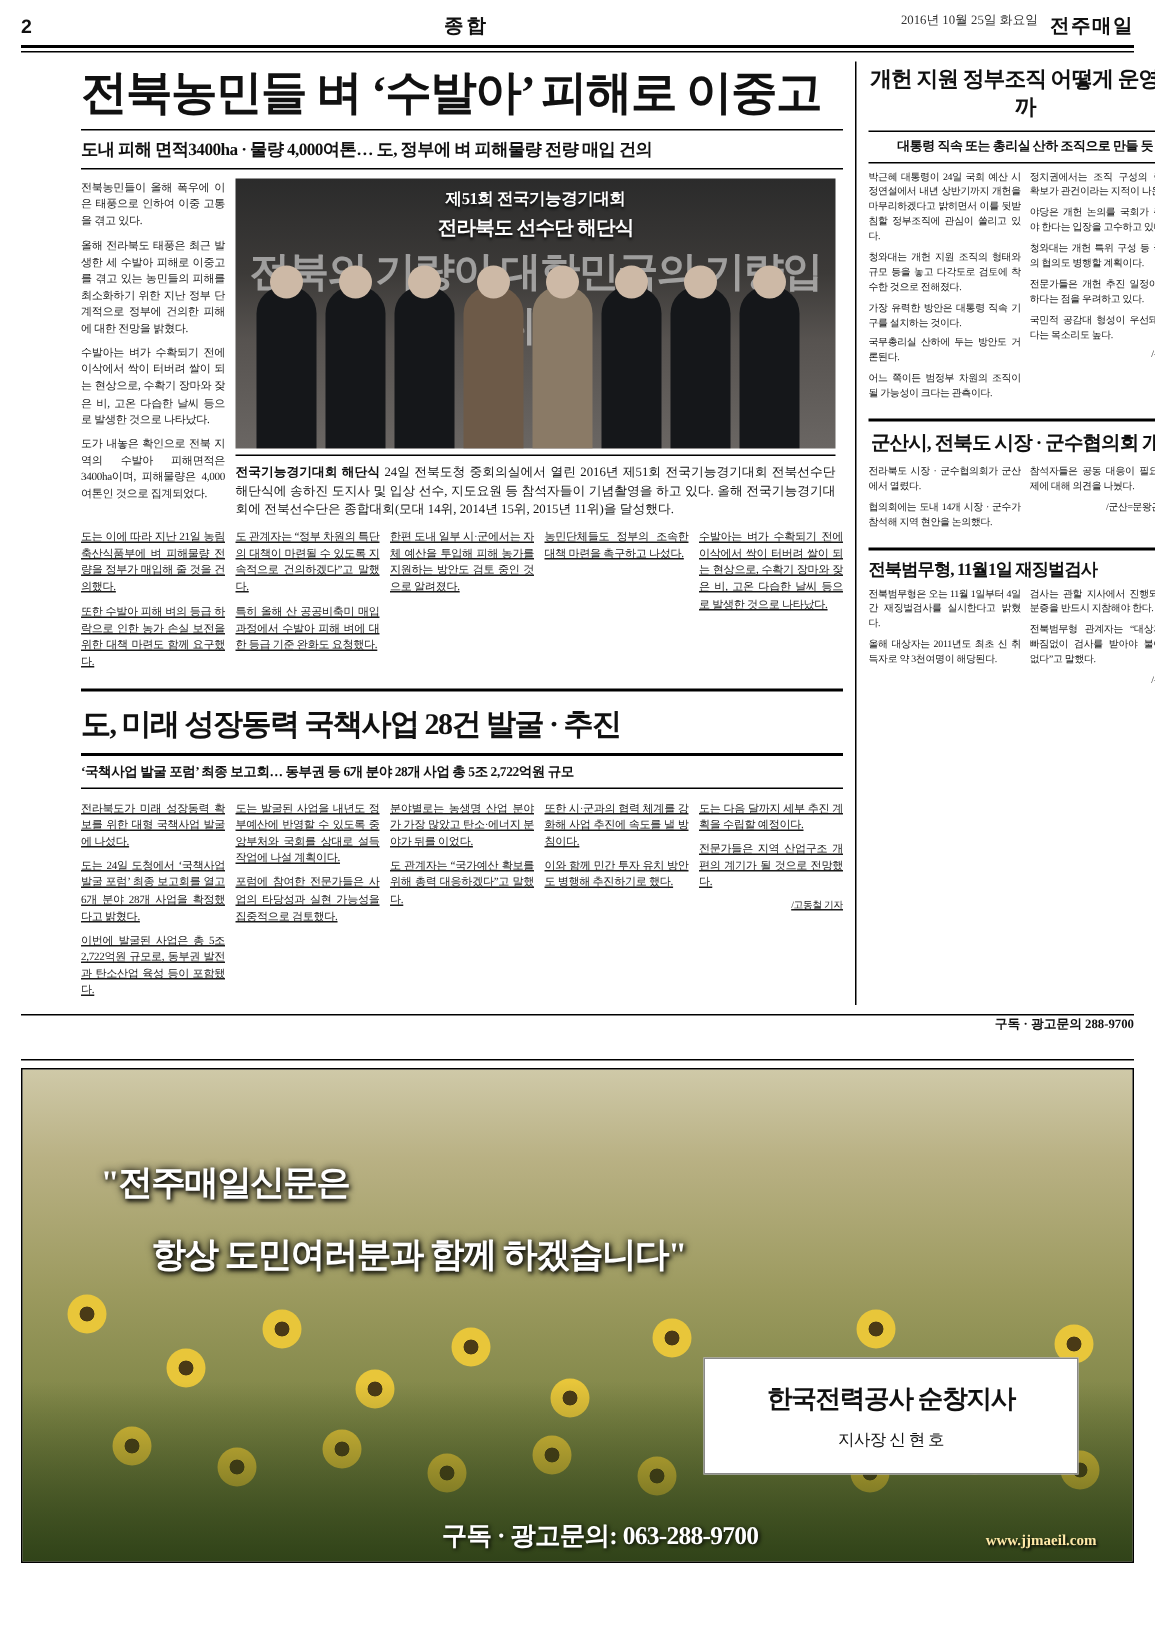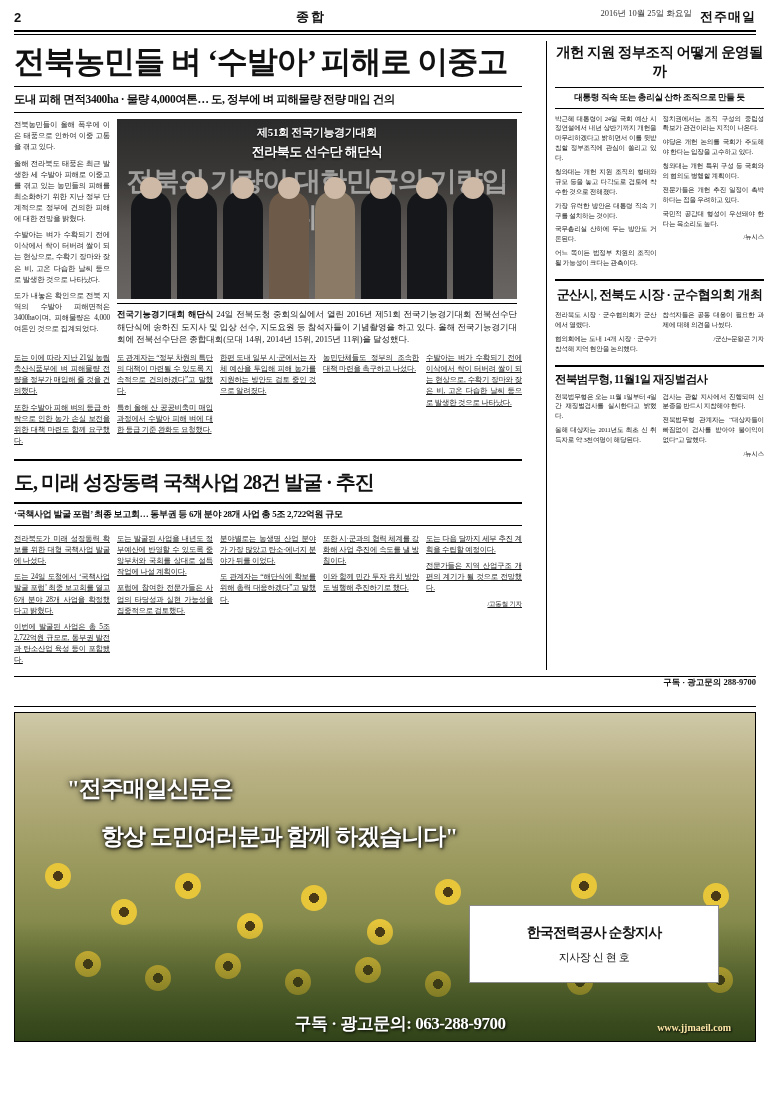--- a/index.html
+++ b/index.html
@@ -21,21 +21,21 @@
   }
   .masthead .pageno { font-size: 13px; font-weight:700; font-family:"Liberation Sans", sans-serif; }
   .masthead .section { font-size: 13px; font-weight:700; letter-spacing:2px; }
   .masthead .right { display:flex; gap:8px; }
   .masthead .date { font-size: 8.5px; color:#333; }
   .masthead .brand { font-size: 13px; font-weight:700; letter-spacing:1px; }
   .rule-top { border-top: 2px solid #000; margin-top:2px; }
   .rule-thin { border-top: 1px solid #000; margin-top:1.5px; }
 
   
-  .content { display:flex; gap:24px; margin-top:6px; }
+  .content { display:flex; gap:8px; margin-top:6px;margin-left:40px; }
   .left-col { width: 510px; }
   .right-col { width: 218px; border-left:1px solid #000; padding-left:8px; }
 
   
   .headline {
     font-size: 31px; font-weight: 800; letter-spacing:-1px;
     line-height:1.12; margin: 4px 0 7px 0;
     font-family:"Liberation Serif", serif;
   }
   .sub-rule { border-top:1px solid #000; }
@@ -131,21 +131,21 @@
   .ad .adline2 {
     position:absolute; left:86px; top:108px;
     font-size:23px; font-weight:800; color:#fff; letter-spacing:-1px;
     text-shadow: 1px 1px 3px #000, 0 0 6px #000;
   }
   .ad .plate {
     position:absolute; right:36px; bottom:58px; width:250px; height:78px;
     background:#fff; border:1px solid #8a8a8a; text-align:center;
     display:flex; flex-direction:column; justify-content:center; gap:8px;
   }
-  .ad .plate .pt { font-size:14px; font-weight:800; letter-spacing:-0.8px; }
+  .ad .plate .pt { font-size:17px; font-weight:800; letter-spacing:-0.8px; }
   .ad .plate .ps { font-size:11px; letter-spacing:-0.4px; }
   .ad .bottomline {
     position:absolute; left:0; right:0; bottom:6px; text-align:center;
     font-size:17px; font-weight:800; color:#fff; letter-spacing:-0.5px;
     text-shadow:1px 1px 3px #000;
     margin-left:30px;
   }
   .ad .site {
     position:absolute; right:24px; bottom:8px; font-size:10px; font-weight:700;
     color:#ffe9a8; text-shadow:1px 1px 2px #000;
@@ -242,21 +242,21 @@
             <p>전라북도가 미래 성장동력 확보를 위한 대형 국책사업 발굴에 나섰다.</p>
             <p>도는 24일 도청에서 ‘국책사업 발굴 포럼’ 최종 보고회를 열고 6개 분야 28개 사업을 확정했다고 밝혔다.</p>
             <p>이번에 발굴된 사업은 총 5조 2,722억원 규모로, 동부권 발전과 탄소산업 육성 등이 포함됐다.</p>
           </div>
           <div class="col w96">
             <p>도는 발굴된 사업을 내년도 정부예산에 반영할 수 있도록 중앙부처와 국회를 상대로 설득 작업에 나설 계획이다.</p>
             <p>포럼에 참여한 전문가들은 사업의 타당성과 실현 가능성을 집중적으로 검토했다.</p>
           </div>
           <div class="col w96">
             <p>분야별로는 농생명 산업 분야가 가장 많았고 탄소·에너지 분야가 뒤를 이었다.</p>
-            <p>도 관계자는 “해단식에 확보를 위해 총력 대응하겠다”고 말했다.</p>
+            <p>도 관계자는 “국가예산 확보를 위해 총력 대응하겠다”고 말했다.</p>
           </div>
           <div class="col w96">
             <p>또한 시·군과의 협력 체계를 강화해 사업 추진에 속도를 낼 방침이다.</p>
             <p>이와 함께 민간 투자 유치 방안도 병행해 추진하기로 했다.</p>
           </div>
           <div class="col w96">
             <p>도는 다음 달까지 세부 추진 계획을 수립할 예정이다.</p>
             <p>전문가들은 지역 산업구조 개편의 계기가 될 것으로 전망했다.</p>
             <p class="byline">/고동철 기자</p>
           </div>

